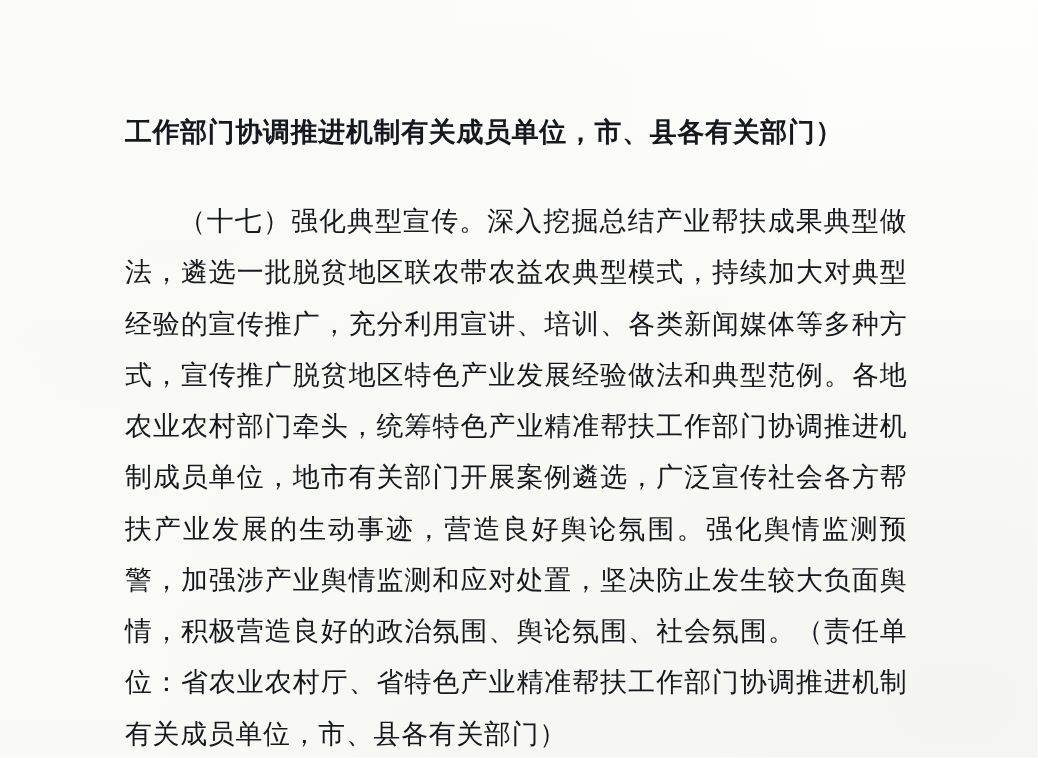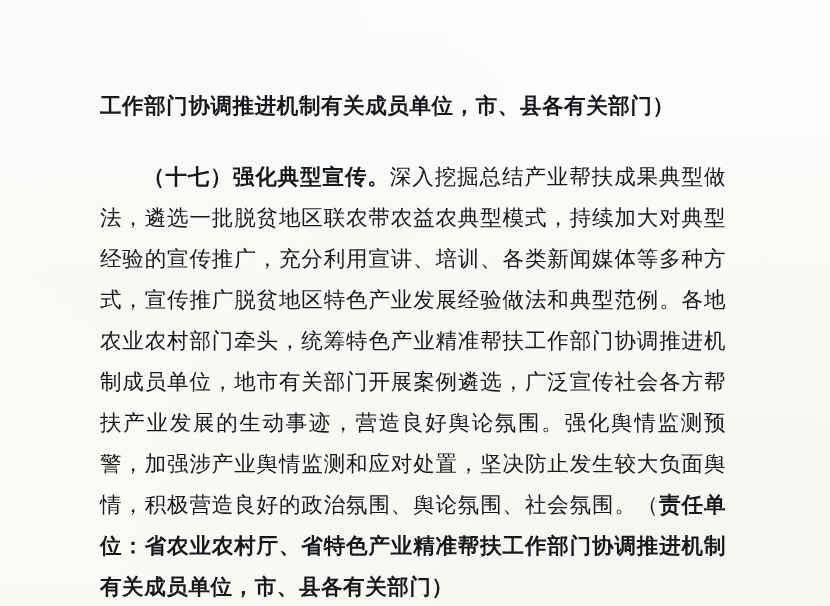--- a/index.html
+++ b/index.html
@@ -47,21 +47,21 @@
     font-weight: 700;
   }
   p.cont-line {
     margin: 0 0 30px 0;
   }
   p.body-para {
     font-weight: 400;
     text-indent: 43px;
   }
   .bold-run {
-    font-weight: 700;
+    font-weight: 400;
   }
 </style>
 </head>
 <body>
 
 <div class="page">
   <div class="doc-body">
 
     <p class="para cont-line">工作部门协调推进机制有关成员单位，市、县各有关部门）</p>
 

